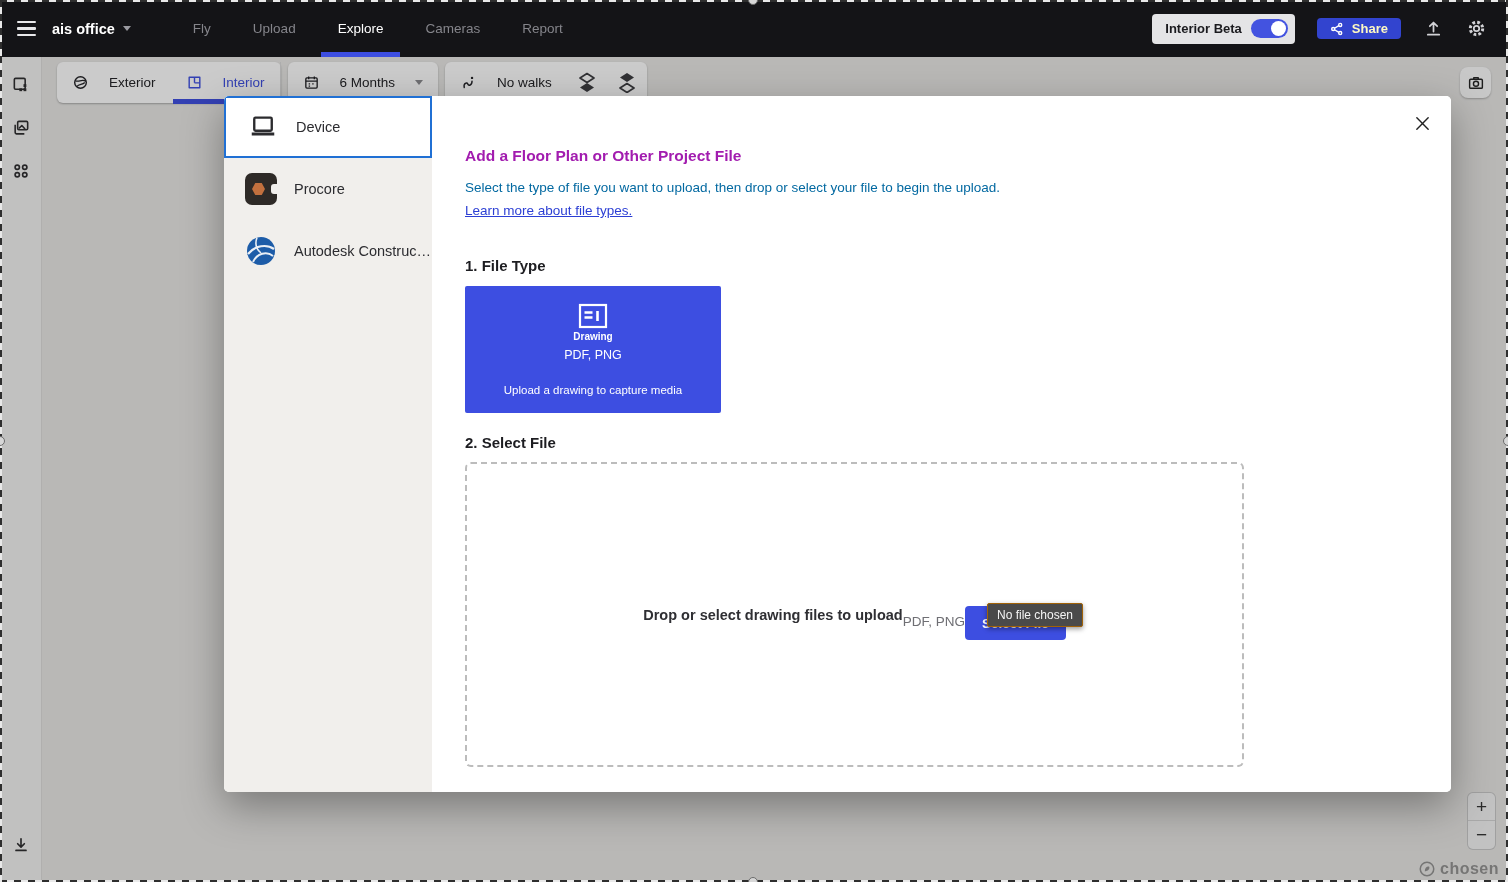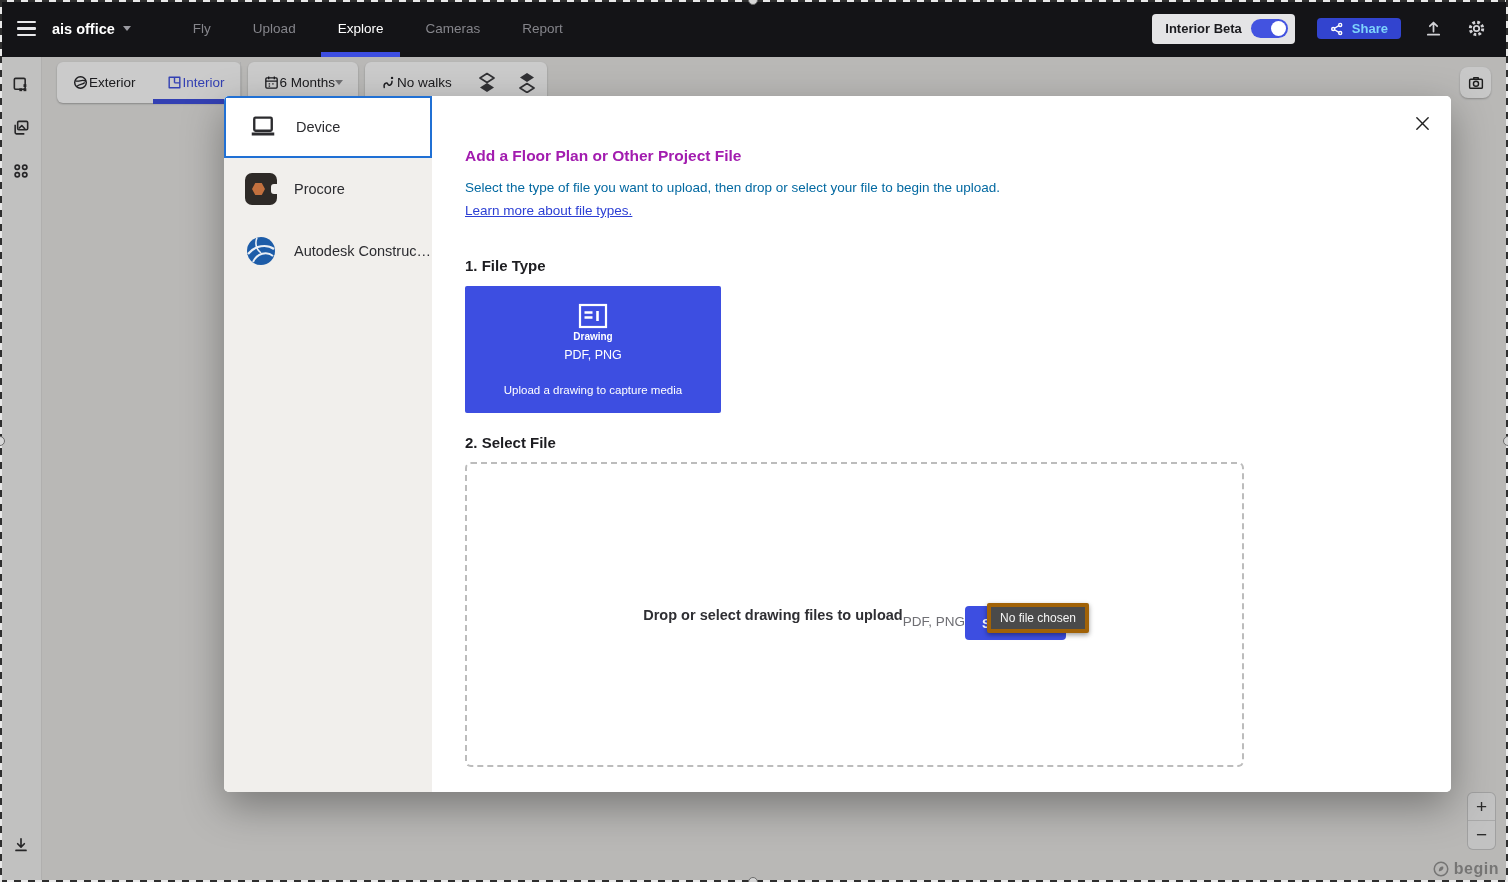--- a/index.html
+++ b/index.html
@@ -22,35 +22,35 @@
               font-size:13.5px; font-weight:500; cursor:pointer; background:none; border:none; }
   .nav-item.active { color:#ffffff; }
   .nav-item.active::after { content:""; position:absolute; left:-17px; right:-17px; bottom:0;
               height:5px; background:#3d4ee1; }
   .topbar-right { margin-left:auto; display:flex; align-items:center; gap:22px; padding-right:21px;padding-left:32px; }
   .beta-pill { display:flex; align-items:center; gap:9px; background:#e4e4e6; border-radius:4px;
                height:30px; padding:0 7px 0 13px; }
   .beta-pill-label { font-size:13px; font-weight:600; color:#1a1a1e; }
   .toggle { position:relative; width:37px; height:19px; border-radius:10px; background:#4353e0; cursor:pointer; border:none; }
   .toggle .knob { position:absolute; top:2px; right:2px; width:15px; height:15px; border-radius:50%; background:#fff; }
-  .share-btn { display:flex; align-items:center; gap:8px; background:#3244cf; color:#7dd3fc; border:none;
+  .share-btn { display:flex; align-items:center; gap:8px; background:#3244cf; color:#fef9c3; border:none;
                border-radius:4px; height:21px; padding:0 13px; font-size:13px; font-weight:600; cursor:pointer; }
   .iconbtn { background:none; border:none; color:#d2d2d6; cursor:pointer; display:flex; align-items:center; }
 
   
   .content { position:absolute; top:57px; left:0; right:0; bottom:0; background:#e8e7e5; }
   .rail { position:absolute; top:0; left:0; bottom:0; width:42px; background:#f3f2f1;
           border-right:1px solid #dddcda; z-index:2; }
   .rail-btn { position:absolute; left:0; width:42px; height:38px; background:none; border:none;
               color:#2c2c2e; display:flex; align-items:center; justify-content:center; cursor:pointer; }
 
   .toolbar { position:absolute; top:5px; left:57px; display:flex; gap:7px; z-index:2; }
   .tgroup { display:flex; align-items:stretch; height:41px; background:#ffffff; border-radius:6px;
             box-shadow:0 1px 2px rgba(0,0,0,.28); }
-  .tbtn { position:relative; display:flex; align-items:center; gap:0; padding:0 15px; background:none;
+  .tbtn { position:relative; display:flex; align-items:center; gap:20px; padding:0 15px; background:none;
           border:none; font-size:13.5px; font-weight:500; color:#202024; cursor:pointer; white-space:nowrap; }
   .tbtn .caret { border-top-color:#8a8a8e; }
   .tbtn.blue { color:#3d4ee1; }
   .tbtn.blue::after { content:""; position:absolute; left:2px; right:8px; bottom:-1px; height:5px; background:#3d4ee1; }
   .tdivider { width:1px; background:#d9d9d9; margin:0; }
   .layer-toggle { padding:0 9px; color:#3a3a3e; }
 
   .camera-btn { position:absolute; top:10px; right:17px; width:31px; height:31px; border-radius:8px;
                 background:#fbfbfb; border:none; box-shadow:0 1px 2px rgba(0,0,0,.25);
                 display:flex; align-items:center; justify-content:center; color:#222; cursor:pointer; z-index:2; }
@@ -93,21 +93,21 @@
   .ftype-title { font-size:10px; font-weight:bold; margin-top:2px; }
   .ftype-formats { font-size:12.5px; margin-top:6px; }
   .ftype-desc { font-size:11.5px; margin-top:22px; }
   .dropzone { position:relative; margin-top:11px; width:779px; height:305px; border:2px dashed #bcbcbc;
               border-radius:6px; display:flex; flex-direction:row; align-items:center; justify-content:center; }
   .dz-title { font-size:14.5px; font-weight:bold; color:#2f2f33; }
   .dz-formats { margin-top:13px; font-size:13.5px; color:#6f6f74; }
   .dz-btn { margin-top:17px; height:34px; padding:0 17px; background:#3d4ee1; color:#fff; border:none;
             border-radius:4px; font-size:13.5px; font-weight:bold; cursor:pointer; font-family:"Liberation Sans",sans-serif; }
   .file-tooltip { position:absolute; left:520px; top:139px; background:#4a4a4a; color:#f5f5f5;
-                  font-size:12px; padding:4px 9px; border-radius:2px; border:4px solid #a16207;
+                  font-size:12px; padding:4px 9px; border-radius:2px; border:1px solid #a16207;
                   box-shadow:0 2px 5px rgba(0,0,0,.4); white-space:nowrap; }
 
   
   .ants { position:absolute; z-index:50; pointer-events:none; }
   .ants-h { left:0; right:0; height:2px;
     background:repeating-linear-gradient(90deg,#2e2e2e 0 7px,#e9e9e9 7px 14px); }
   .ants-v { top:0; bottom:0; width:2px;
     background:repeating-linear-gradient(180deg,#2e2e2e 0 7px,#e9e9e9 7px 14px); }
   .handle { position:absolute; width:10px; height:10px; border-radius:50%; background:#d7d7d7;
             border:1px solid #6b6b6b; z-index:51; }
@@ -295,21 +295,21 @@
       <button class="zoom-btn">−</button>
     </div>
 
     <div class="mapbox-logo">
       <span>
         <svg width="18" height="18" viewBox="0 0 24 24" fill="none" stroke="currentColor" stroke-width="2">
           <circle cx="12" cy="12" r="9"></circle>
           <path d="M9 15c0-4 3-7 6-6 1 3-2 6-6 6z" fill="currentColor" stroke="none"></path>
         </svg>
       </span>
-      <span class="mapbox-word">begin</span>
+      <span class="mapbox-word">chosen</span>
     </div>
 
     <div class="overlay"></div>
 
     <div class="modal">
       <aside class="sources">
         <button class="source-item selected">
           <span class="source-logo" style="display:flex;align-items:center;justify-content:center;">
             <svg width="30" height="30" viewBox="0 0 24 24" fill="none" stroke="#2b2b2e" stroke-width="1.9" stroke-linejoin="round">
               <rect x="5" y="4.5" width="14" height="10.5" rx="1"></rect>

